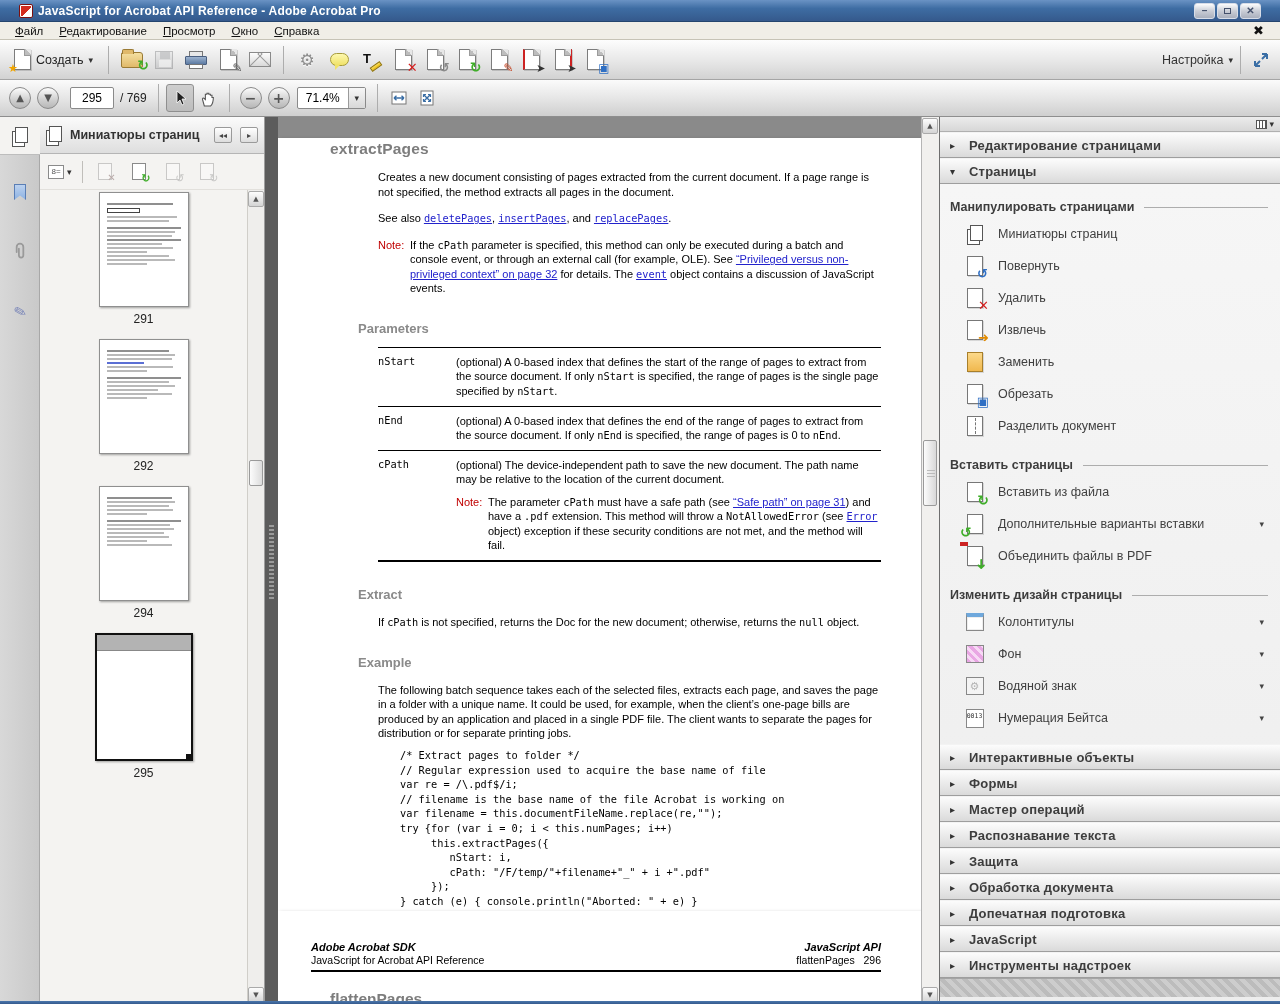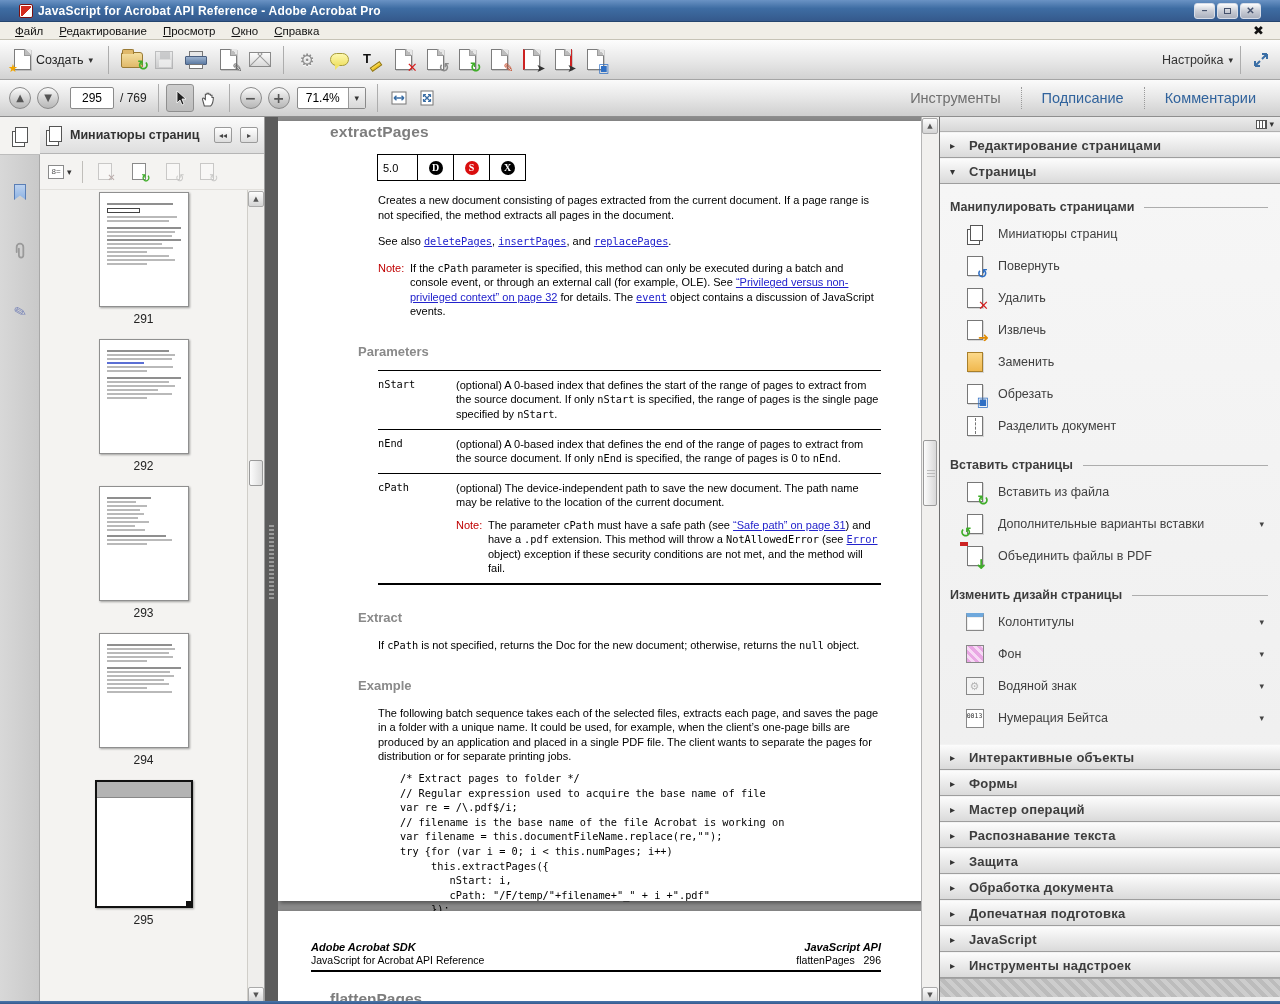--- a/index.html
+++ b/index.html
@@ -129,21 +129,21 @@
   .sthumb { position:absolute; left:1px; width:14px; border:1px solid #9a9a9a; border-radius:2px; background:linear-gradient(90deg,#fcfcfc,#dcdcdc); }
 
   
   .splitter { width:13px; background:#5c5c5c; flex:none; position:relative; }
   .splitter .grip { position:absolute; left:4px; top:50%; margin-top:-38px; width:5px; height:76px;
     background:repeating-linear-gradient(#5c5c5c 0 2px,#9a9a9a 2px 4px); }
 
   
   .docarea { flex:1; position:relative; background:#8a8a8a; overflow:hidden; }
   .page { position:absolute; left:0; width:644px; background:#fff; box-shadow:2px 2px 4px rgba(0,0,0,.4); }
-  .page1 { top:4px; height:780px; padding:2px 41px 0 52px; }
+  .page1 { top:21px; height:780px; padding:2px 41px 0 52px; }
   .page2 { top:794px; height:200px; padding:30px 41px 0 33px; }
 
   .apihead { font-size:15.5px; font-weight:bold; color:#7d7d7d; letter-spacing:.2px; }
   .quickbar { display:flex; margin:13px 0 0 48px; }
   .qcell { border:1px solid #000; height:27px; display:flex; align-items:center; justify-content:center; margin-left:-1px; background:#fff; }
   .qcell.ver { width:41px; justify-content:flex-start; padding-left:5px; font-size:11px; }
   .qcell.bdg { width:37px; }
   .badge { width:14px; height:14px; border-radius:50%; background:#000; color:#fff; font-size:10px; font-weight:bold; display:flex; align-items:center; justify-content:center; font-family:"Liberation Serif",serif; }
   .badge.red { background:#d90d0d; }
 
@@ -367,27 +367,20 @@
         <rect x="2" y="3" width="14" height="12" fill="#fff" stroke="#777"></rect>
         <path d="M4 9 H14 M4 9 L6.5 6.8 M4 9 L6.5 11.2 M14 9 L11.5 6.8 M14 9 L11.5 11.2" stroke="#3a6ea5" stroke-width="1.4" fill="none"></path>
       </svg>
   </span>
   <span class="tbtn small">
     <svg width="18" height="18" viewBox="0 0 18 18">
         <rect x="3" y="2" width="12" height="14" fill="#fff" stroke="#777"></rect>
         <path d="M5.5 5.5 L12.5 12.5 M12.5 5.5 L5.5 12.5" stroke="#3a6ea5" stroke-width="1.4"></path>
         <path d="M5.5 5.5 h2.5 M5.5 5.5 v2.5 M12.5 12.5 h-2.5 M12.5 12.5 v-2.5 M12.5 5.5 h-2.5 M12.5 5.5 v2.5 M5.5 12.5 h2.5 M5.5 12.5 v-2.5" stroke="#3a6ea5" stroke-width="1.2"></path>
       </svg>
-  </span>
-  <span class="tabsright">
-    <span class="paneltab">Инструменты</span>
-    <span class="tabsep"></span>
-    <span class="paneltab blue">Подписание</span>
-    <span class="tabsep"></span>
-    <span class="paneltab blue">Комментарии</span>
   </span>
 </div>
 
 <div class="main">
 
   <div class="navstrip">
     <div class="navtile active">
         <span class="ithumbs"></span>
       </div>
     <div style="height:18px"></div>
@@ -470,37 +463,20 @@
             <div class="ln" style="width:90%"></div>
               <div class="ln short"></div>
             <div class="ln dark" style="margin-top:5px"></div>
               <div class="ln" style="width:85%"></div>
             <div class="ln" style="width:92%"></div>
               <div class="ln" style="width:70%"></div>
             <div class="ln" style="width:88%"></div>
               <div class="ln short"></div>
           </div>
           <div class="thumblabel">292</div>
-        </div>
-        <div class="thumbblock">
-          <div class="thumb">
-            <div class="ln dark" style="width:60%"></div>
-              <div class="ln" style="width:40%"></div>
-            <div class="ln" style="width:55%"></div>
-              <div class="ln" style="width:45%"></div>
-            <div class="ln" style="width:50%"></div>
-              <div class="ln" style="width:42%"></div>
-            <div class="ln" style="width:58%"></div>
-              <div class="ln" style="width:38%"></div>
-            <div class="ln" style="width:52%"></div>
-              <div class="ln dark" style="margin-top:4px;width:80%"></div>
-            <div class="ln" style="width:88%"></div>
-              <div class="ln short"></div>
-          </div>
-          <div class="thumblabel">293</div>
         </div>
         <div class="thumbblock">
           <div class="thumb">
             <div class="ln dark" style="width:88%"></div>
               <div class="ln" style="width:92%"></div>
             <div class="ln" style="width:85%"></div>
               <div class="ln" style="width:90%"></div>
             <div class="ln short"></div>
               <div class="ln dark" style="margin-top:5px"></div>
             <div class="ln" style="width:86%"></div>
@@ -546,32 +522,20 @@
   </div>
 
   <div class="splitter">
       <span class="grip"></span>
     </div>
 
   <div class="docarea">
 
     <div class="page page1">
       <div class="apihead">extractPages</div>
-      <div class="quickbar">
-        <span class="qcell ver">5.0</span>
-        <span class="qcell bdg">
-            <span class="badge">D</span>
-          </span>
-        <span class="qcell bdg">
-            <span class="badge red">S</span>
-          </span>
-        <span class="qcell bdg">
-            <span class="badge">X</span>
-          </span>
-      </div>
       <div class="docbody">
         <p>Creates a new document consisting of pages extracted from the current document. If a page range is not specified, the method extracts all pages in the document.</p>
         <p><span class="seg-t">See also </span><span class="seg-lc">deletePages</span><span class="seg-t">, </span><span class="seg-lc">insertPages</span><span class="seg-t">, and </span><span class="seg-lc">replacePages</span><span class="seg-t">.</span></p>
         <div class="noteblock">
           <span class="notelabel">Note:</span>
           <span class="notebody"><span class="seg-t">If the </span><span class="seg-c">cPath</span><span class="seg-t"> parameter is specified, this method can only be executed during a batch and console event, or through an external call (for example, OLE). See </span><span class="seg-l">“Privileged versus non-privileged context” on page 32</span><span class="seg-t"> for details. The </span><span class="seg-lc">event</span><span class="seg-t"> object contains a discussion of JavaScript events.</span></span>
         </div>
         <div class="secthead">Parameters</div>
         <div class="ptable">
           <div class="prow">

